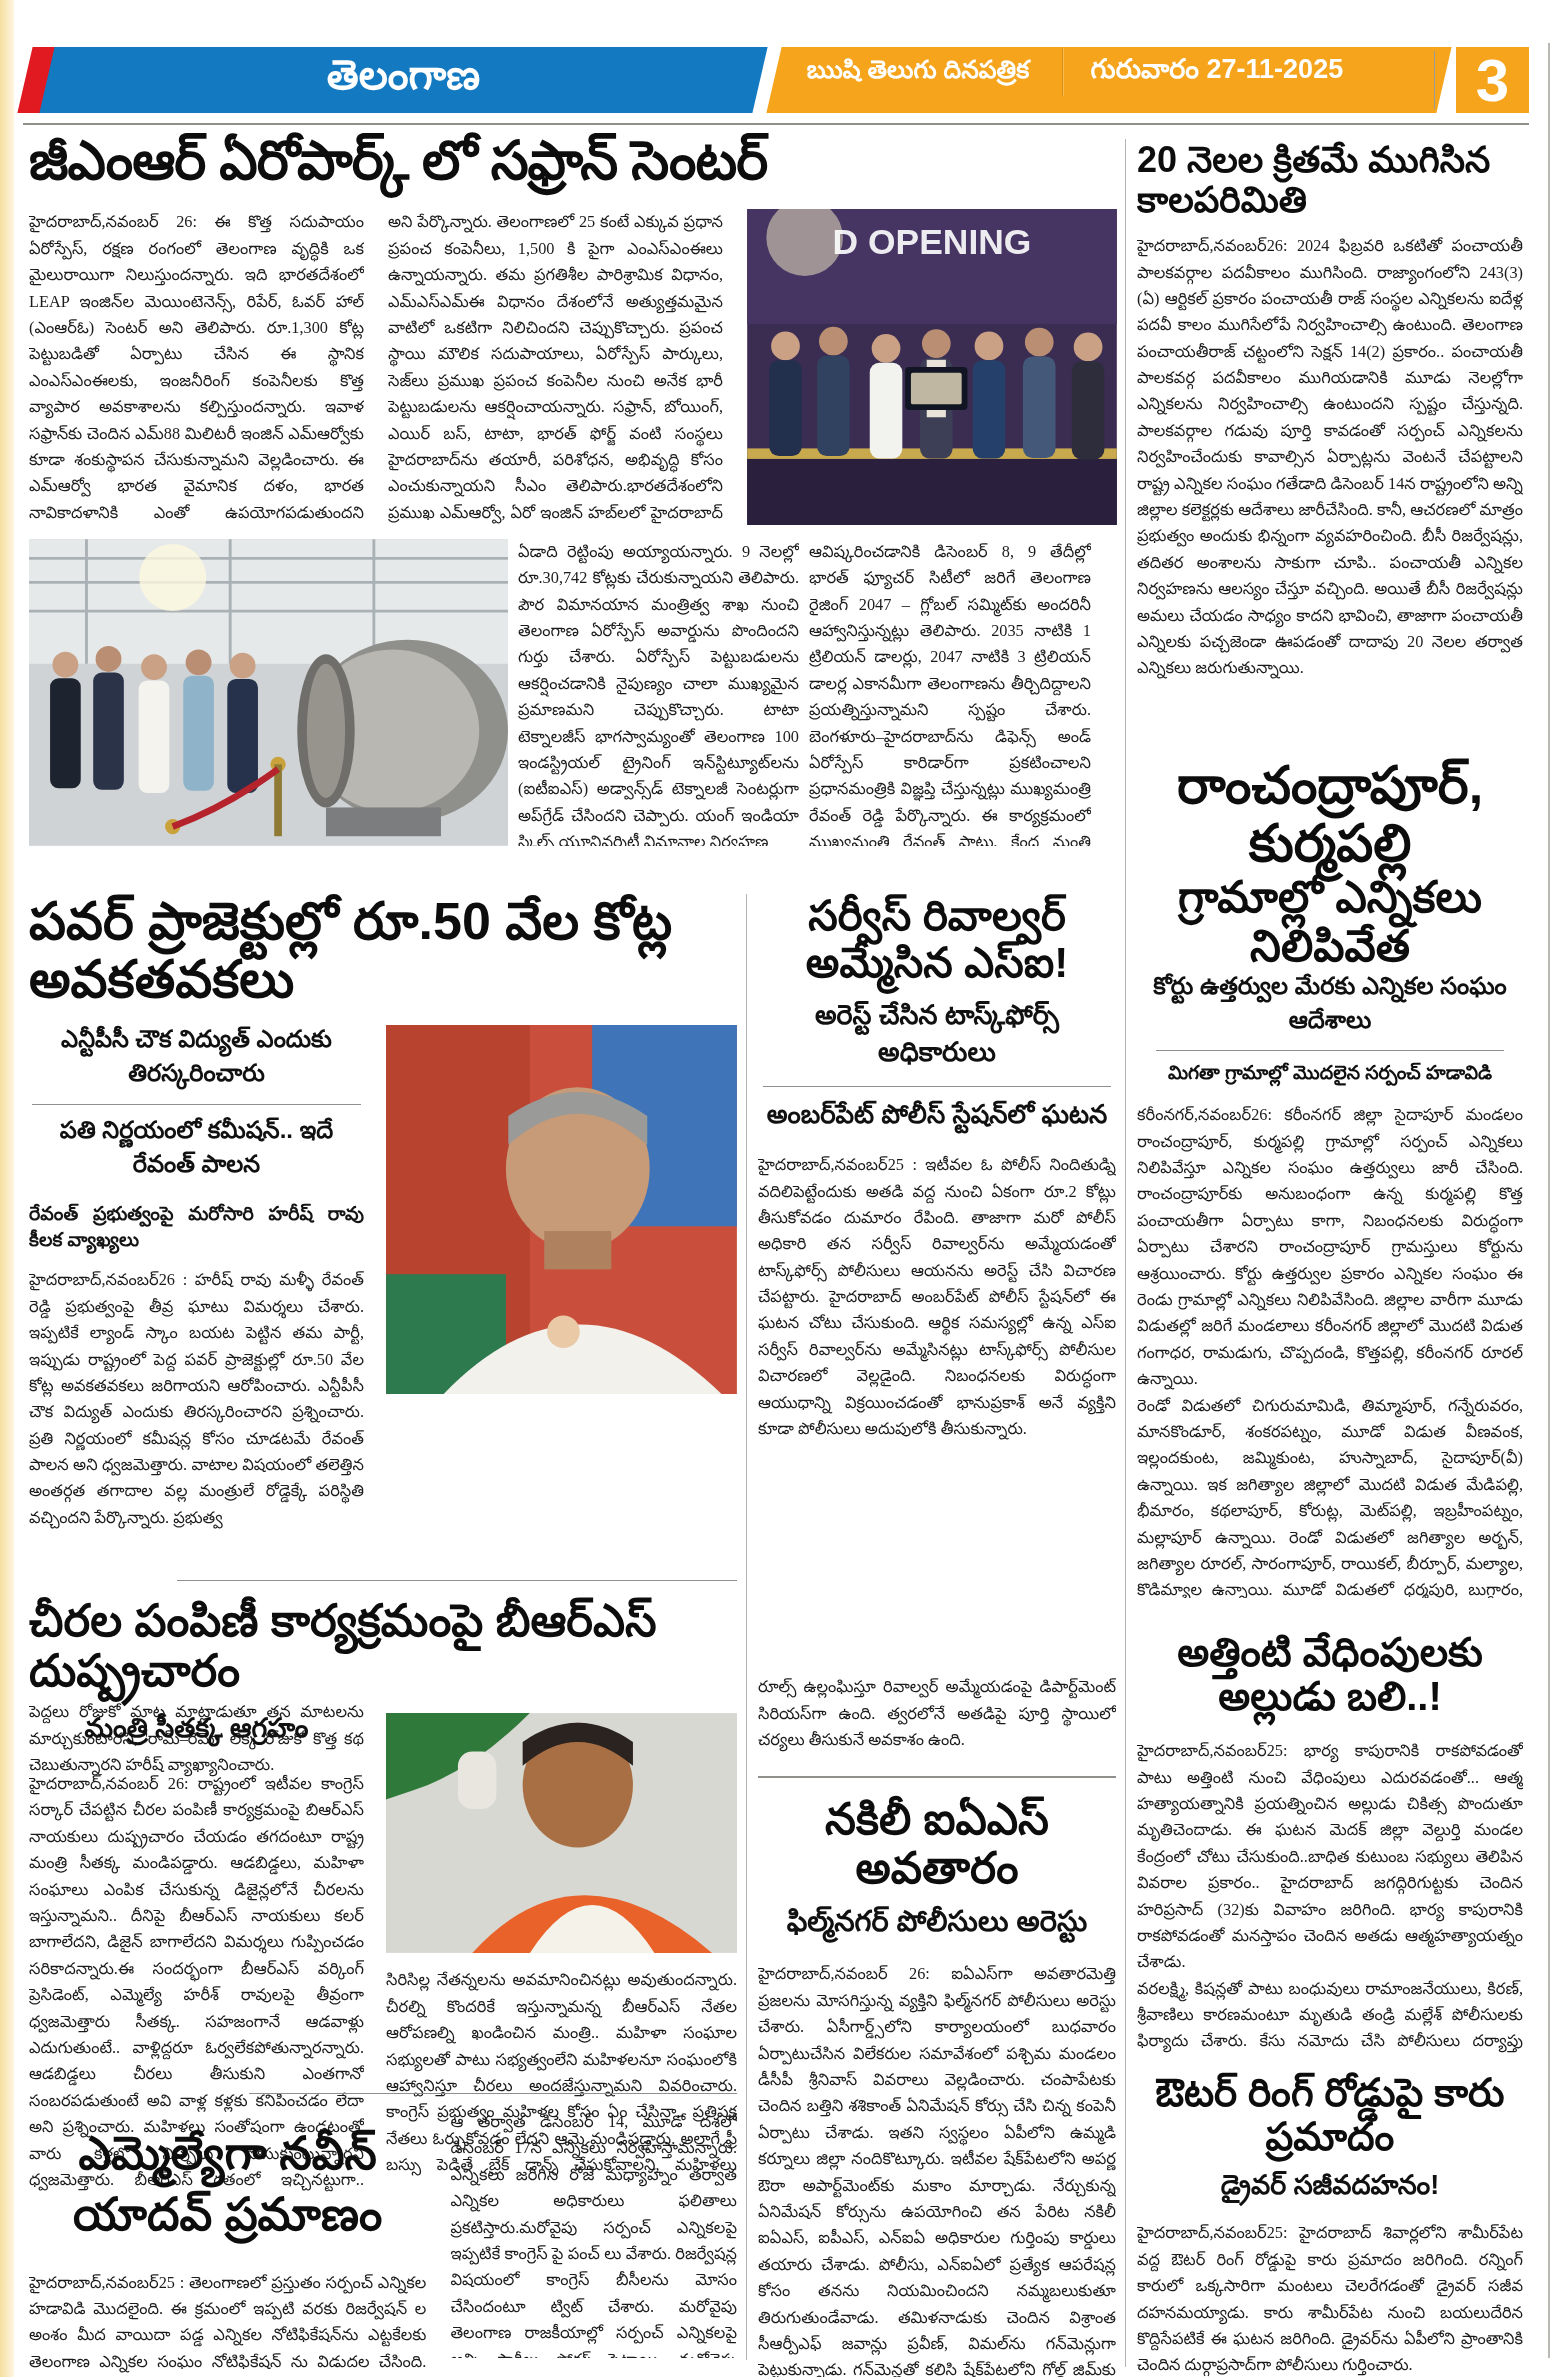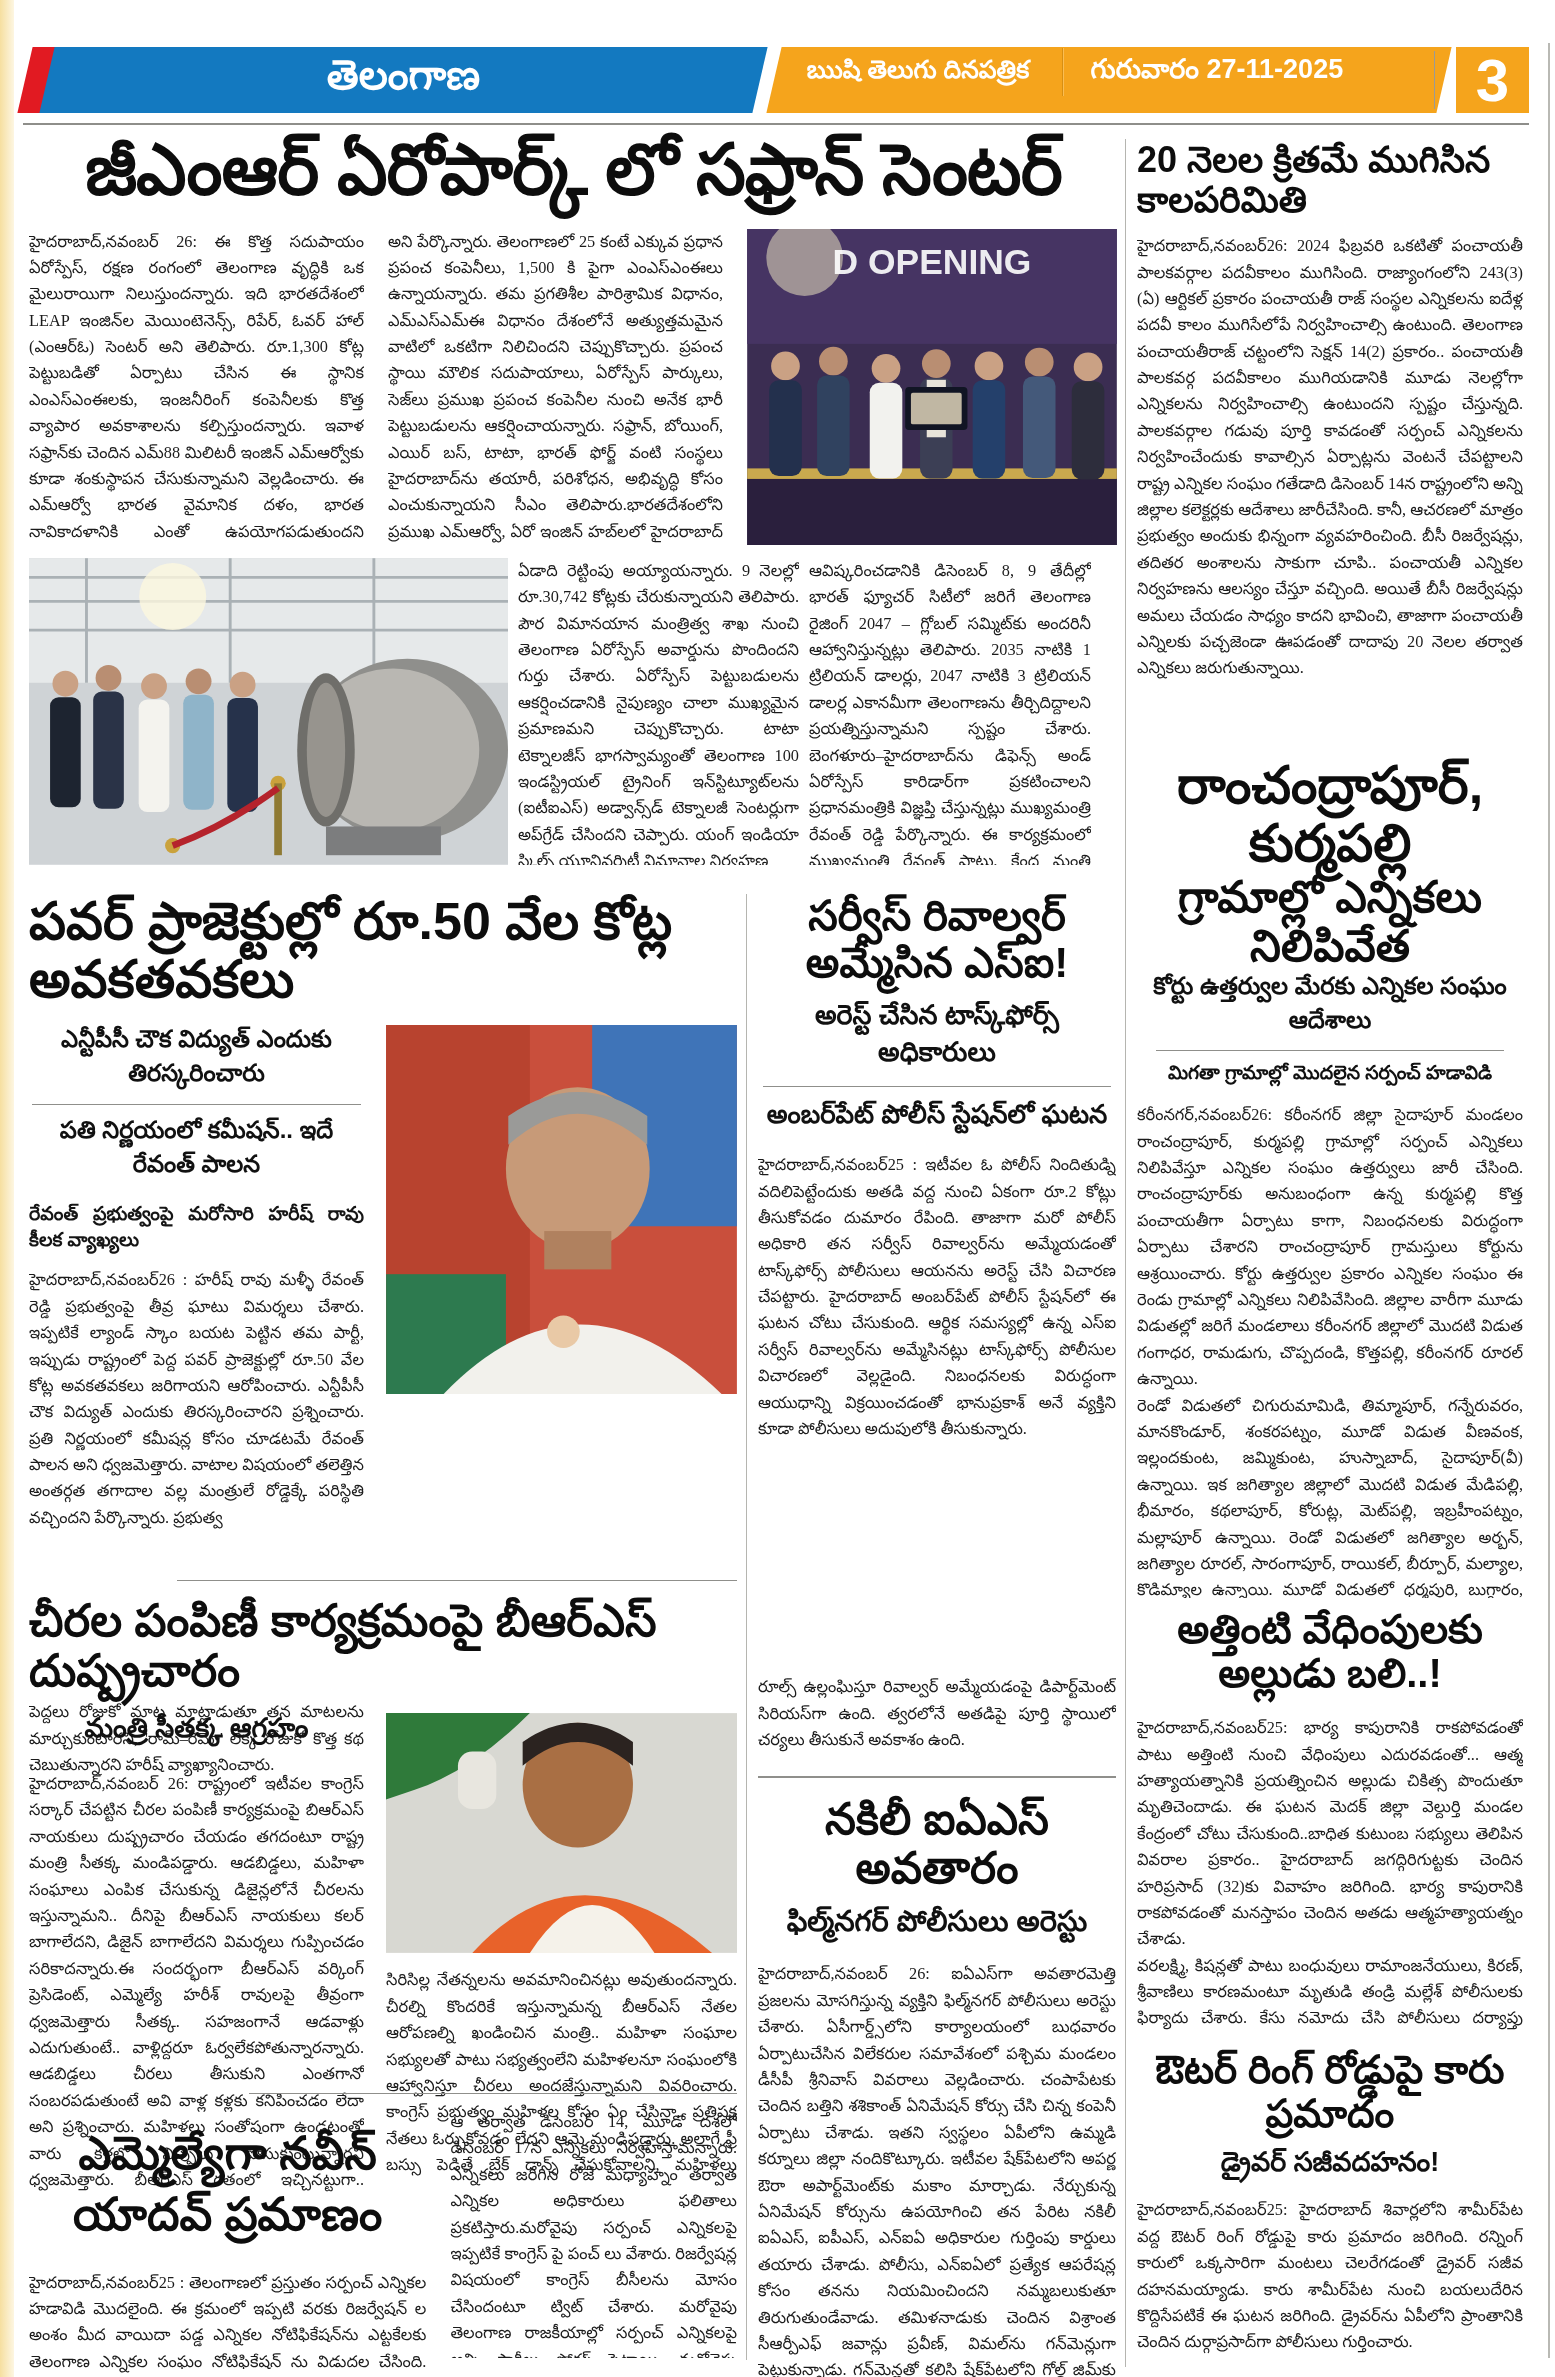--- a/index.html
+++ b/index.html
@@ -56,21 +56,21 @@
       <span class="mast-date">గురువారం 27-11-2025</span>
     </div>
     <div class="mast-numline"></div>
     <div class="mast-num">
       <span class="t">3</span>
     </div>
   </div>
   <div class="top-rule"></div>
 
   <div class="art" style="left:29px;top:130px;width:1089px;">
-    <h1 class="hl" style="font-size:71px;text-align:center;letter-spacing:-1px;">జీఎంఆర్ ఏరోపార్క్ లో సఫ్రాన్ సెంటర్</h1>
+    <h1 class="hl" style="font-size:54px;text-align:left;letter-spacing:-1px;">జీఎంఆర్ ఏరోపార్క్ లో సఫ్రాన్ సెంటర్</h1>
     <div class="row" style="margin-top:19px;gap:24px;">
       <p class="bodytxt" style="width:335px;height:316px;">హైదరాబాద్,నవంబర్ 26: ఈ కొత్త సదుపాయం ఏరోస్పేస్, రక్షణ రంగంలో తెలంగాణ వృద్ధికి ఒక మైలురాయిగా నిలుస్తుందన్నారు. ఇది భారతదేశంలో LEAP ఇంజిన్‌ల మెయింటెనెన్స్, రిపేర్, ఓవర్ హాల్ (ఎంఆర్ఓ) సెంటర్ అని తెలిపారు. రూ.1,300 కోట్ల పెట్టుబడితో ఏర్పాటు చేసిన ఈ స్థానిక ఎంఎస్ఎంఈలకు, ఇంజనీరింగ్ కంపెనీలకు కొత్త వ్యాపార అవకాశాలను కల్పిస్తుందన్నారు. ఇవాళ సఫ్రాన్‌కు చెందిన ఎమ్88 మిలిటరీ ఇంజిన్ ఎమ్ఆర్వోకు కూడా శంకుస్థాపన చేసుకున్నామని వెల్లడించారు. ఈ ఎమ్ఆర్వో భారత వైమానిక దళం, భారత నావికాదళానికి ఎంతో ఉపయోగపడుతుందని ముఖ్యమంత్రి తెలిపారు. హైదరాబాద్.. భారతదేశంలోని ప్రధాన ఏరోస్పేస్, డిఫెన్స్ హబ్</p>
       <p class="bodytxt" style="width:335px;height:316px;">అని పేర్కొన్నారు. తెలంగాణలో 25 కంటే ఎక్కువ ప్రధాన ప్రపంచ కంపెనీలు, 1,500 కి పైగా ఎంఎస్ఎంఈలు ఉన్నాయన్నారు. తమ ప్రగతిశీల పారిశ్రామిక విధానం, ఎమ్ఎస్ఎమ్ఈ విధానం దేశంలోనే అత్యుత్తమమైన వాటిలో ఒకటిగా నిలిచిందని చెప్పుకొచ్చారు. ప్రపంచ స్థాయి మౌలిక సదుపాయాలు, ఏరోస్పేస్ పార్కులు, సెజ్‌లు ప్రముఖ ప్రపంచ కంపెనీల నుంచి అనేక భారీ పెట్టుబడులను ఆకర్షించాయన్నారు. సఫ్రాన్, బోయింగ్, ఎయిర్ బస్, టాటా, భారత్ ఫోర్జ్ వంటి సంస్థలు హైదరాబాద్‌ను తయారీ, పరిశోధన, అభివృద్ధి కోసం ఎంచుకున్నాయని సీఎం తెలిపారు.భారతదేశంలోని ప్రముఖ ఎమ్ఆర్వో, ఏరో ఇంజిన్ హబ్‌లలో హైదరాబాద్ ఒకటన్నారు. ఏరోస్పేస్, రక్షణ రంగంలో ఎగుమతులు గత</p>
 
       <svg width="370" height="316" viewBox="0 0 772 660">
         <rect width="772" height="660" fill="#3b2d52"></rect>
         <rect y="0" width="772" height="240" fill="#463463"></rect>
         <circle cx="120" cy="60" r="80" fill="#f8f2c8" opacity="0.5"></circle>
         <text x="386" y="95" font-family="Liberation Sans,sans-serif" font-size="74" font-weight="bold" fill="#ffffff" text-anchor="middle" opacity="0.9">D OPENING</text>
         <rect y="520" width="772" height="140" fill="#2a1f3d"></rect>
@@ -179,21 +179,21 @@
     <div style="margin-top:14.4px;">
       <h2 class="hl" style="font-size:52px;text-align:center;">రాంచంద్రాపూర్, కుర్మపల్లి</h2>
       <h2 class="hl" style="font-size:44px;text-align:center;">గ్రామాల్లో ఎన్నికలు నిలిపివేత</h2>
       <p class="sub" style="font-size:24px;text-align:center;margin-top:1px;">కోర్టు ఉత్తర్వుల మేరకు ఎన్నికల సంఘం ఆదేశాలు</p>
       <hr class="hr" style="margin:10.5px 19px;">
       <p class="sub" style="font-size:19px;text-align:center;">మిగతా గ్రామాల్లో మొదలైన సర్పంచ్ హడావిడి</p>
       <p class="bodytxt" style="margin-top:14.4px;">కరీంనగర్,నవంబర్26:  కరీంనగర్ జిల్లా సైదాపూర్ మండలం రాంచంద్రాపూర్, కుర్మపల్లి గ్రామాల్లో సర్పంచ్ ఎన్నికలు నిలిపివేస్తూ ఎన్నికల సంఘం ఉత్తర్వులు జారీ చేసింది. రాంచంద్రాపూర్‌కు అనుబంధంగా ఉన్న కుర్మపల్లి కొత్త పంచాయతీగా ఏర్పాటు కాగా, నిబంధనలకు విరుద్ధంగా ఏర్పాటు చేశారని రాంచంద్రాపూర్ గ్రామస్తులు కోర్టును ఆశ్రయించారు. కోర్టు ఉత్తర్వుల ప్రకారం ఎన్నికల సంఘం ఈ రెండు గ్రామాల్లో ఎన్నికలు నిలిపివేసింది. జిల్లాల వారీగా మూడు విడుతల్లో జరిగే మండలాలు కరీంనగర్ జిల్లాలో మొదటి విడుత గంగాధర, రామడుగు, చొప్పదండి, కొత్తపల్లి, కరీంనగర్ రూరల్ ఉన్నాయి.</p>
       <p class="bodytxt" style="height:205px;">రెండో విడుతలో చిగురుమామిడి, తిమ్మాపూర్, గన్నేరువరం, మానకొండూర్, శంకరపట్నం, మూడో విడుత వీణవంక, ఇల్లందకుంట, జమ్మికుంట, హుస్నాబాద్, సైదాపూర్(వీ) ఉన్నాయి. ఇక జగిత్యాల జిల్లాలో మొదటి విడుత మేడిపల్లి, భీమారం, కథలాపూర్, కోరుట్ల, మెట్‌పల్లి, ఇబ్రహీంపట్నం, మల్లాపూర్ ఉన్నాయి. రెండో విడుతలో జగిత్యాల అర్బన్, జగిత్యాల రూరల్, సారంగాపూర్, రాయికల్, బీర్పూర్, మల్యాల, కొడిమ్యాల ఉన్నాయి. మూడో విడుతలో ధర్మపురి, బుగ్గారం, ఎండపల్లి, వెల్గటూర్, గొల్లపల్లి, పెగడపల్లి ఉన్నాయి. పెద్దపల్లి జిల్లాలో మొదటి విడుత మంథని, ముత్తారం, రామగిరి, కమాన్‌పూర్, కాల్వశ్రీరాంపూర్ ఉన్నాయి. రెండో విడుతలో పాలకుర్తి, అంతర్గాం, ధర్మారం, జూలపల్లి, మూడో విడుతలో సుల్తానాబాద్, ఎలిగేడు, పెద్దపల్లి, ఓదెల ఉన్నాయి. రాజన్న సిరిసిల్ల జిల్లాలో మొదటి విడతలో రుద్రంగి, వేములవాడ రూరల్, వేములవాడ, కోనరావుపేట,చందుర్తి, రెండో విడతలో బోయినపల్లి, తంగళ్లపల్లి, ఇల్లంతకుంట, మూడో విడుత గంభీరావుపేట, ముస్తాబాద్, వీర్నపల్లి, ఎల్లారెడ్డిపేట ఉన్నాయి. దీంతో ఆయా గ్రామాల్లో అభ్యర్థుల సందడి మొదలయ్యింది. బుధవారం నామినేషన్లు మొదలు కావడంతో తొలిదశ గ్రామాల్లో హడావిడి కనిపించింది.</p>
     </div>
 
-    <div style="margin-top:9px;">
+    <div style="margin-top:32px;">
       <h2 class="hl" style="font-size:40px;text-align:center;">అత్తింటి వేధింపులకు అల్లుడు బలి..!</h2>
       <p class="bodytxt" style="margin-top:19px;">హైదరాబాద్,నవంబర్25: భార్య కాపురానికి రాకపోవడంతో పాటు అత్తింటి నుంచి వేధింపులు ఎదురవడంతో... ఆత్మ హత్యాయత్నానికి ప్రయత్నించిన అల్లుడు చికిత్స పొందుతూ మృతిచెందాడు. ఈ ఘటన మెదక్ జిల్లా వెల్దుర్తి మండల కేంద్రంలో చోటు చేసుకుంది..బాధిత కుటుంబ సభ్యులు తెలిపిన వివరాల ప్రకారం.. హైదరాబాద్ జగద్గిరిగుట్టకు చెందిన హరిప్రసాద్ (32)కు వివాహం జరిగింది. భార్య కాపురానికి రాకపోవడంతో మనస్తాపం చెందిన అతడు ఆత్మహత్యాయత్నం చేశాడు.</p>
       <p class="bodytxt" style="height:81px;">వరలక్ష్మి, కిషన్లతో పాటు బంధువులు రామాంజనేయులు, కిరణ్, శ్రీవాణిలు కారణమంటూ మృతుడి తండ్రి మల్లేశ్ పోలీసులకు ఫిర్యాదు చేశారు. కేసు నమోదు చేసి పోలీసులు దర్యాప్తు చేస్తున్నారు.</p>
     </div>
 
     <div style="margin-top:14.4px;">
       <h2 class="hl" style="font-size:39px;text-align:center;">ఔటర్ రింగ్ రోడ్డుపై కారు ప్రమాదం</h2>
       <p class="sub" style="font-size:27px;text-align:center;margin-top:11.5px;">డ్రైవర్ సజీవదహనం!</p>
       <p class="bodytxt" style="margin-top:13.4px;height:182px;">హైదరాబాద్,నవంబర్25: హైదరాబాద్ శివార్లలోని శామీర్‌పేట వద్ద ఔటర్ రింగ్ రోడ్డుపై కారు ప్రమాదం జరిగింది. రన్నింగ్ కారులో ఒక్కసారిగా మంటలు చెలరేగడంతో డ్రైవర్ సజీవ దహనమయ్యాడు. కారు శామీర్‌పేట నుంచి బయలుదేరిన కొద్దిసేపటికే ఈ ఘటన జరిగింది. డ్రైవర్‌ను ఏపీలోని ప్రాంతానికి చెందిన దుర్గాప్రసాద్‌గా పోలీసులు గుర్తించారు.</p>
     </div>

